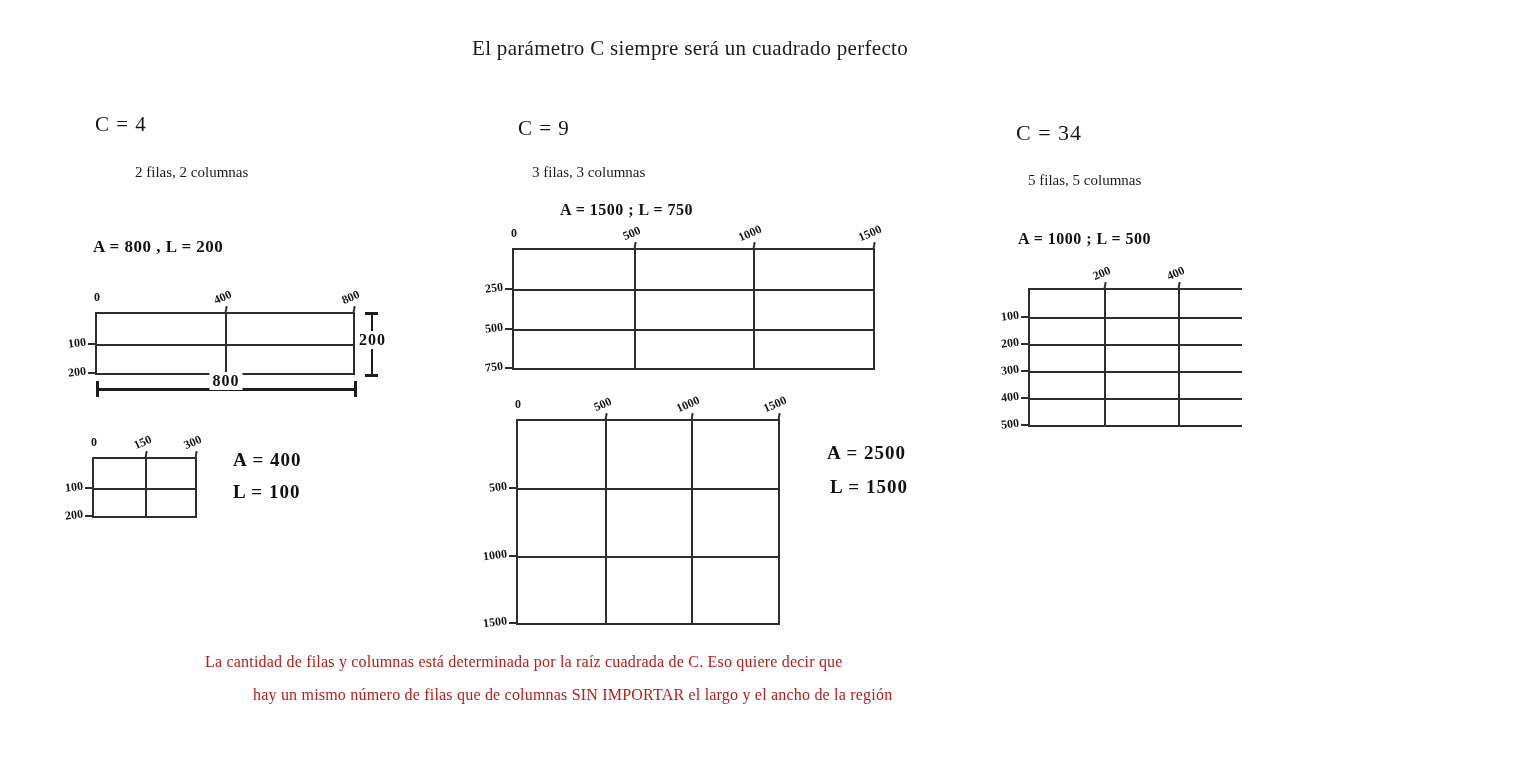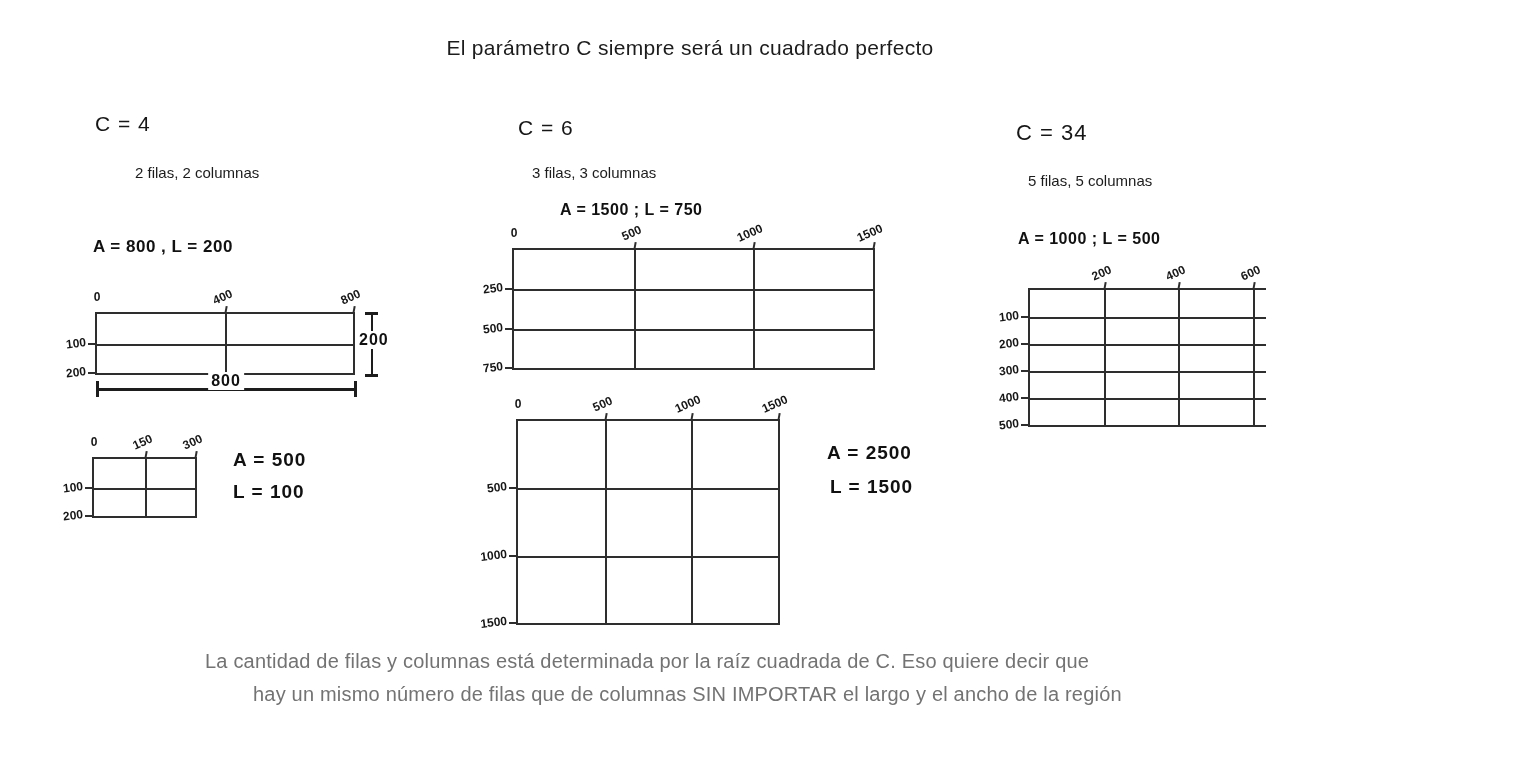--- a/index.html
+++ b/index.html
@@ -1,33 +1,32 @@
 <!DOCTYPE html>
 <html><head>
 <meta charset="utf-8">
 <style>
   html,body{margin:0;padding:0;background:#ffffff;}
   #canvas{
     position:relative;
     width:1242px;height:757px;
     background:#ffffff;
-    font-family:Liberation Sans, sans-serif;
+    font-family:Liberation Serif, serif;
     color:#222;
     overflow:hidden;
-    padding-left:24px;
   }
   .abs{position:absolute;}
   .title{
     font-size:21px;letter-spacing:.3px;text-align:center;color:#1c1c1c;
   }
   .c-label{font-size:21px;letter-spacing:1px;color:#161616;}
   .sub-label{font-size:15px;color:#1c1c1c;}
   .params{font-size:17px;font-weight:700;color:#111;letter-spacing:.5px;}
   .annot{font-size:19px;font-weight:700;color:#111;letter-spacing:1px;}
-  .footer-line{font-size:20px;color:#737373;letter-spacing:.2px;line-height:33px;white-space:nowrap;}
+  .footer-line{font-size:16px;color:#b91c1c;letter-spacing:.2px;line-height:33px;white-space:nowrap;}
 
   .grid{
     position:absolute;
     border:2px solid #2e2e2e;
     box-sizing:border-box;
     background:transparent;
   }
   .vline{position:absolute;top:0;bottom:0;width:0;border-left:2px solid #2e2e2e;}
   .hline{position:absolute;left:0;right:0;height:0;border-top:2px solid #2e2e2e;}
   .xtick{
@@ -90,24 +89,24 @@
       <div class="xtick" style="left: 0%;">0</div>
       <div class="xtick rot" style="left: 50%;">150</div>
       <div class="xmark" style="left: 50%;"></div>
       <div class="xtick rot" style="left: 100%;">300</div>
       <div class="xmark" style="left: 100%;"></div>
       <div class="ytick" style="top: 50%;">100</div>
       <div class="ymark" style="top: 50%;"></div>
       <div class="ytick" style="top: 100%;">200</div>
       <div class="ymark" style="top: 100%;"></div>
     </div>
-  <div class="abs annot" style="left:233px;top:449px;">A = 500</div>
+  <div class="abs annot" style="left:233px;top:449px;">A = 400</div>
   <div class="abs annot" style="left:233px;top:481px;">L = 100</div>
 
-  <div class="abs c-label" style="left:518px;top:116px;">C = 6</div>
+  <div class="abs c-label" style="left:518px;top:116px;">C = 9</div>
   <div class="abs sub-label" style="left:532px;top:164px;">3 filas, 3 columnas</div>
   <div class="abs params" style="left:560px;top:201px;font-size:16px;">A = 1500 ;   L = 750</div>
 
   <div class="grid" style="left:512px;top:248px;width:363px;height:122px;">
       <div class="vline" style="left: 33.3333%;"></div>
       <div class="vline" style="left: 66.6667%;"></div>
       <div class="hline" style="top: 33.3333%;"></div>
       <div class="hline" style="top: 66.6667%;"></div>
       <div class="xtick" style="left: 0%;">0</div>
       <div class="xtick rot" style="left: 33.3333%;">500</div>

